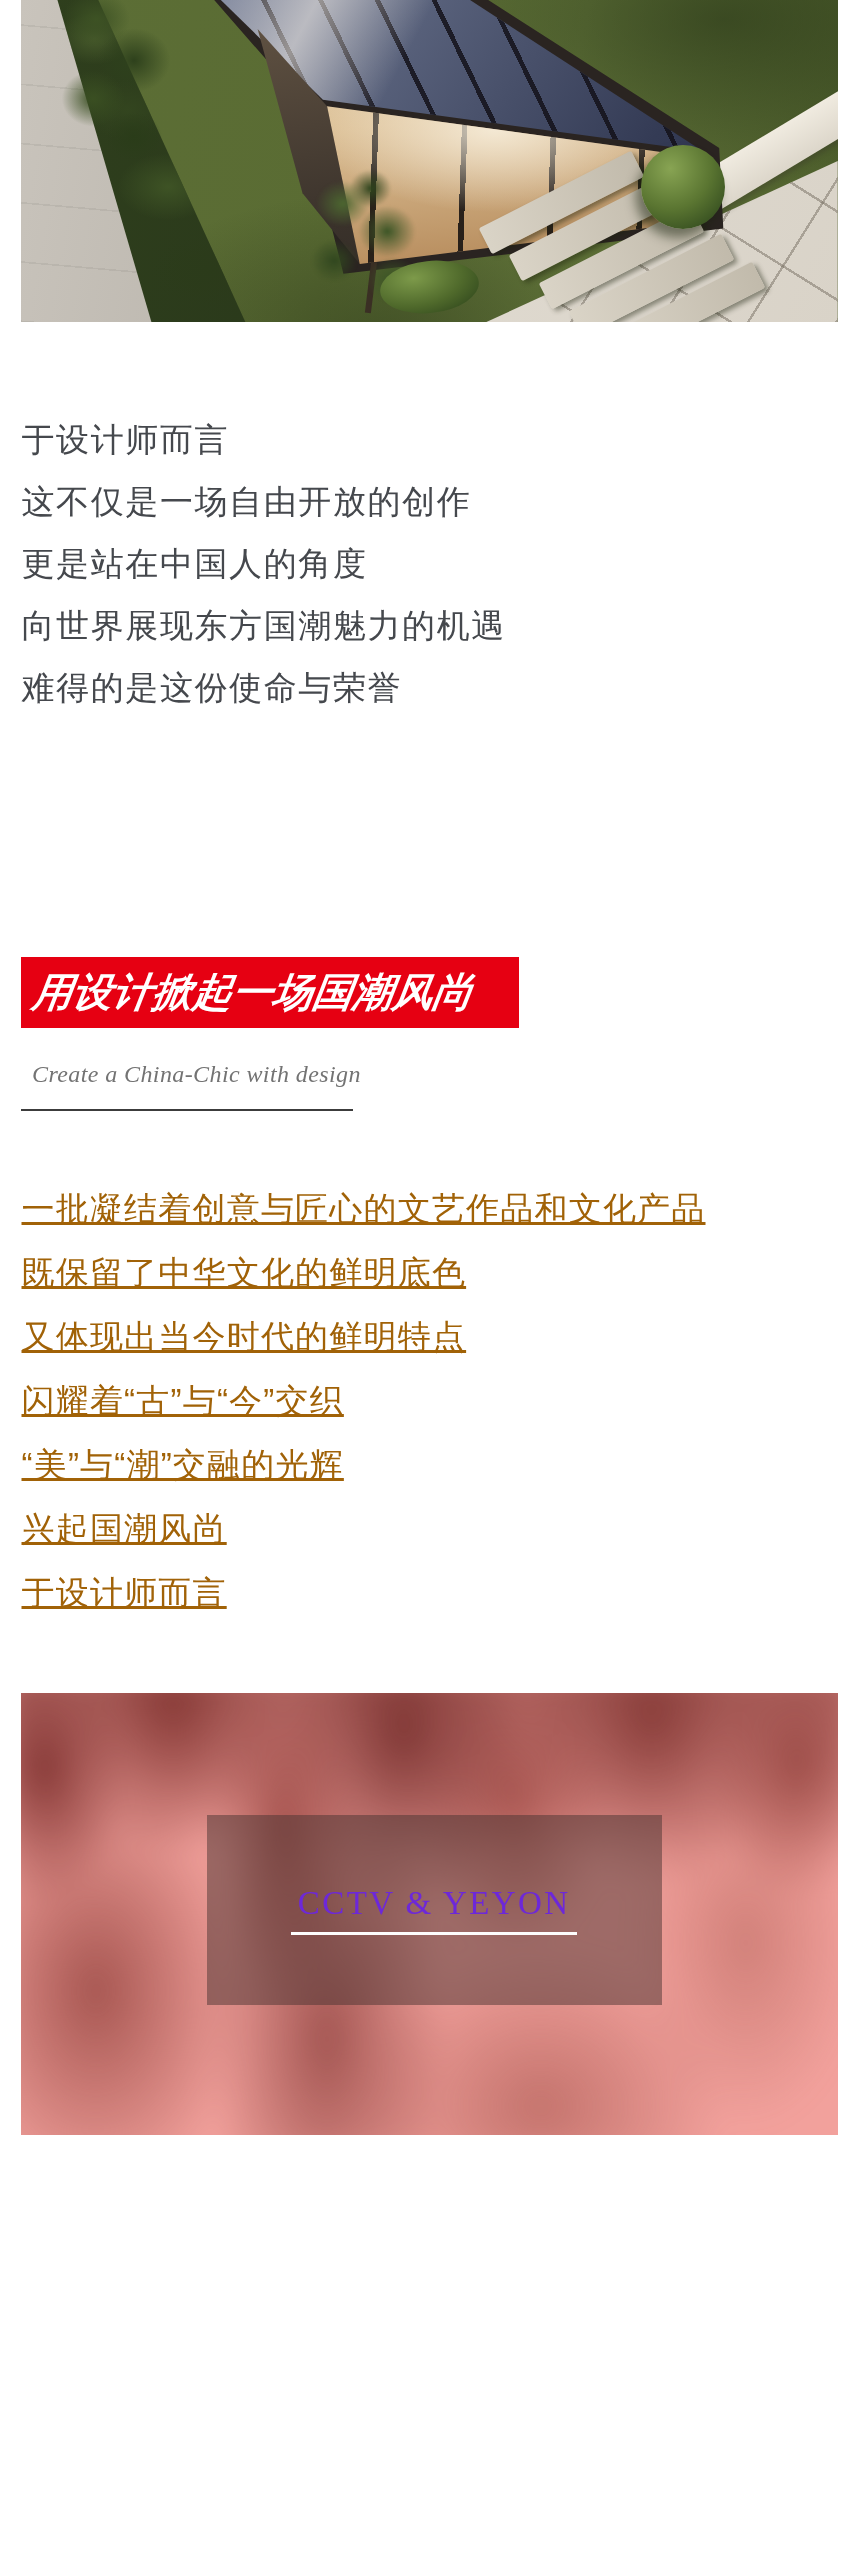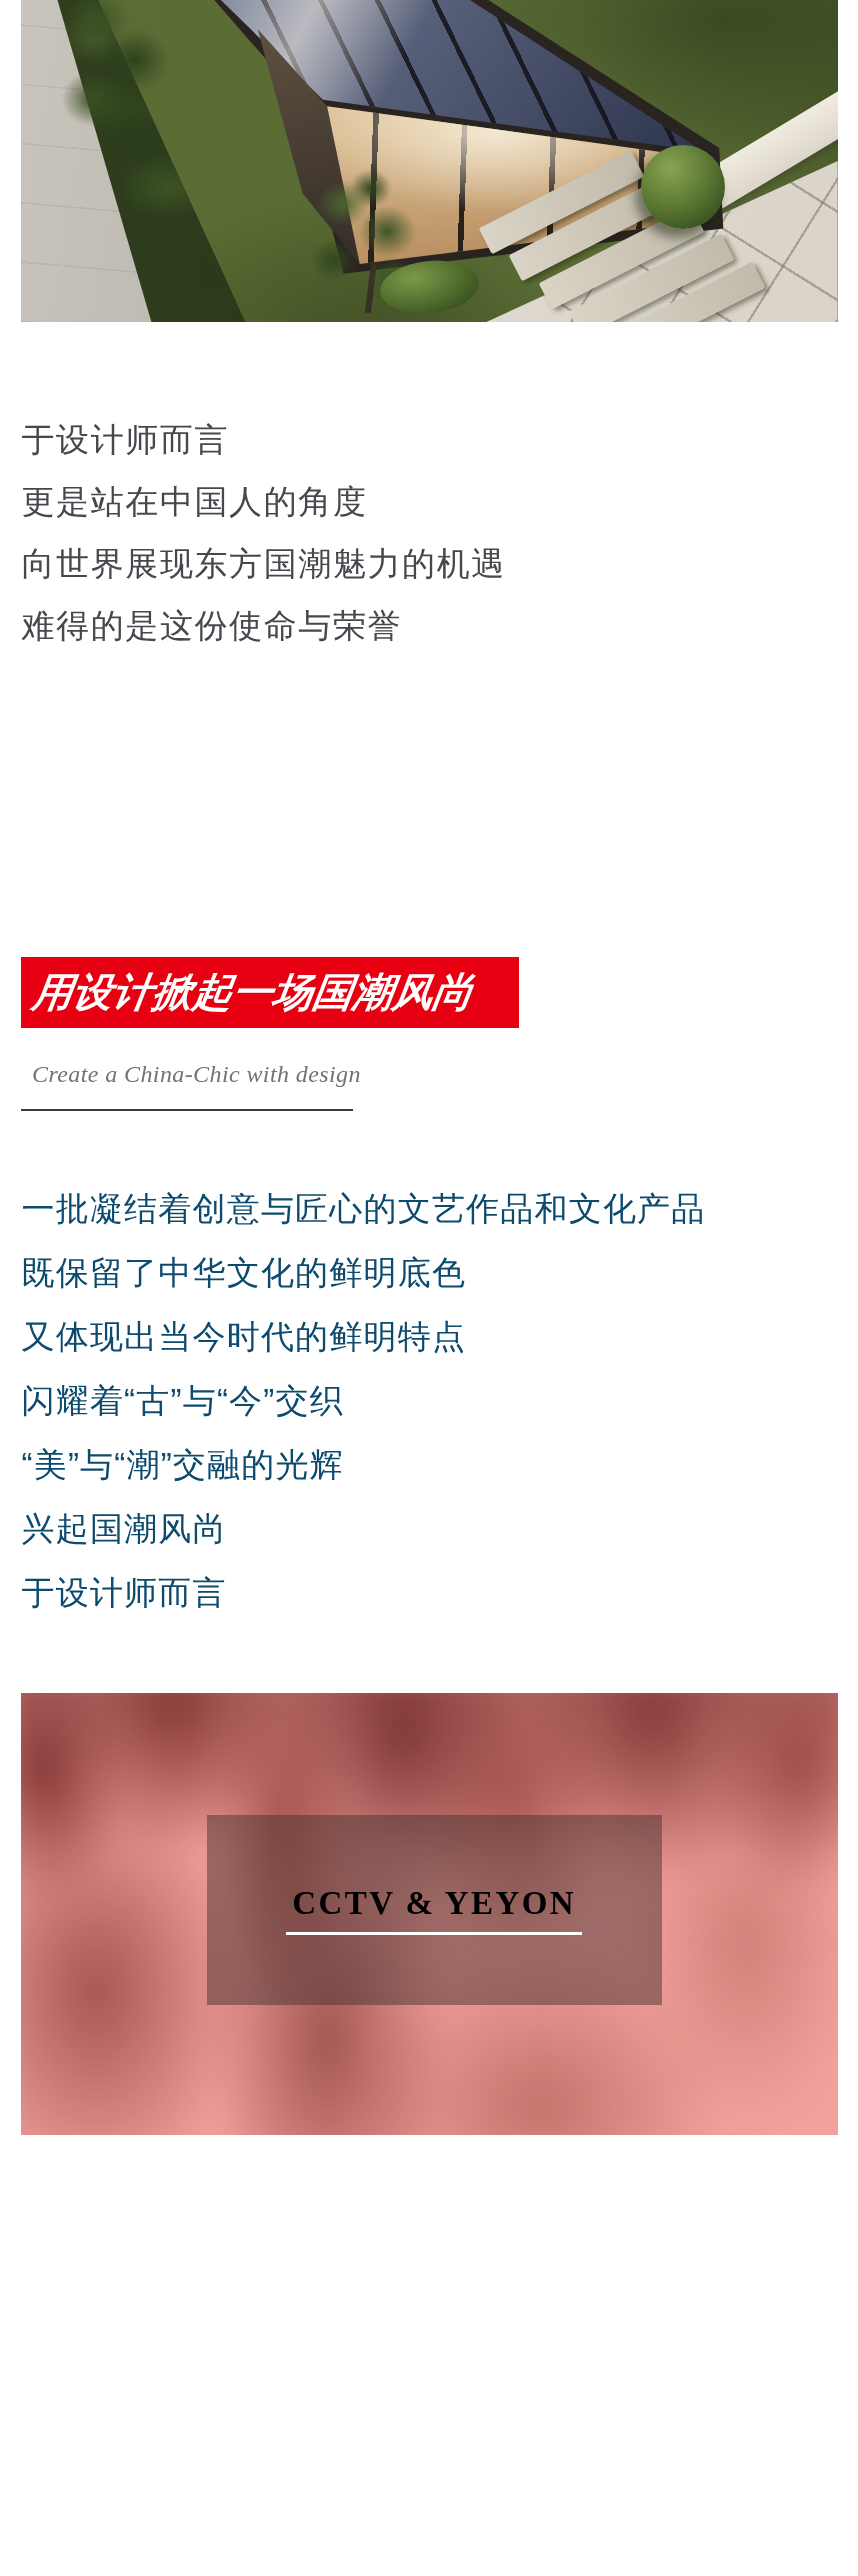--- a/index.html
+++ b/index.html
@@ -78,42 +78,42 @@
          letter-spacing:1.6px;color:#45484d;}
   .intro p{margin:0;}
   .banner{position:absolute;left:20.7px;top:957px;width:498px;height:71px;background:#e60012;
           display:flex;align-items:center;}
   .banner span{display:inline-block;margin-left:12.7px;color:#ffffff;font-size:40px;font-weight:bold;
           font-style:italic;transform:skewX(-8deg);letter-spacing:0;white-space:nowrap;}
   .subtitle{position:absolute;left:32px;top:1061px;font-family:"Liberation Serif","DejaVu Serif",serif;
           font-style:italic;font-size:24px;color:#737373;letter-spacing:0.4px;}
   .rule{position:absolute;left:20.7px;top:1109px;width:332px;height:2.4px;background:#3c3c3c;}
   .bodytext{position:absolute;left:21.5px;top:1177px;line-height:64px;font-size:33px;
-          letter-spacing:1.2px;color:#0c4a6e;}
+          letter-spacing:1.2px;color:#a16207;text-decoration:underline;}
   .bodytext p{margin:0;}
 
   
   .partner{position:absolute;left:20.7px;top:1693px;width:817px;height:442px;overflow:hidden;background:#f2a19c;}
   .shadows{position:absolute;inset:-19px;filter:blur(12.7px);background:
       linear-gradient(180deg, rgba(112,40,38,.5), rgba(112,40,38,0) 38%),
       radial-gradient(119px 191px at 5% 20%, rgba(122,43,41,.85), transparent 70%),
       radial-gradient(151px 215px at 20% 6%, rgba(131,50,46,.8), transparent 70%),
       radial-gradient(103px 254px at 33% 32%, rgba(146,62,57,.75), transparent 70%),
       radial-gradient(167px 262px at 47% 12%, rgba(109,39,37,.8), transparent 70%),
       radial-gradient(135px 215px at 60% 26%, rgba(151,66,60,.7), transparent 70%),
       radial-gradient(183px 246px at 76% 9%, rgba(124,47,43,.75), transparent 70%),
       radial-gradient(127px 191px at 93% 19%, rgba(141,58,52,.7), transparent 70%),
       radial-gradient(215px 310px at 11% 66%, rgba(134,54,49,.7), transparent 70%),
       radial-gradient(167px 342px at 38% 76%, rgba(119,44,41,.65), transparent 72%),
       radial-gradient(246px 215px at 63% 90%, rgba(150,70,62,.5), transparent 75%),
       radial-gradient(151px 246px at 87% 56%, rgba(160,80,70,.4), transparent 75%);}
   .overlay-box{position:absolute;left:186px;top:122px;width:455px;height:190px;
       background:rgba(73,52,49,.5);display:flex;align-items:center;justify-content:center;}
-  .overlay-box span{font-family:"Liberation Serif","DejaVu Serif",serif;font-weight:bold;
-      font-size:33px;letter-spacing:2.4px;color:#000000;border-bottom:3.2px solid #fdfdfd;
+  .overlay-box span{font-family:"Liberation Serif","DejaVu Serif",serif;font-weight:normal;
+      font-size:33px;letter-spacing:2.4px;color:#6d28d9;border-bottom:3.2px solid #fdfdfd;
       padding:0 6.4px 9.5px;white-space:nowrap;}
 </style>
 </head>
 <body>
 
 <div class="page">
 
   <div class="hero" title="aerial dusk view of a dark-framed glass sunroom pavilion on a lawn with stepping stones, hedges and a tiled patio">
     <div class="lawn"></div>
     <div class="wall"></div>
@@ -131,20 +131,21 @@
     <div class="stone s4"></div>
     <div class="bushes-topleft"></div>
     <div class="trunk"></div>
     <div class="tree"></div>
     <div class="bush-round"></div>
     <div class="bush-small"></div>
   </div>
 
   <div class="intro">
     <p>于设计师而言</p>
+    <p>这不仅是一场自由开放的创作</p>
     <p>更是站在中国人的角度</p>
     <p>向世界展现东方国潮魅力的机遇</p>
     <p>难得的是这份使命与荣誉</p>
   </div>
 
   <div class="banner">
     <span>用设计掀起一场国潮风尚</span>
   </div>
 
   <div class="subtitle">Create a China-Chic with design</div>

